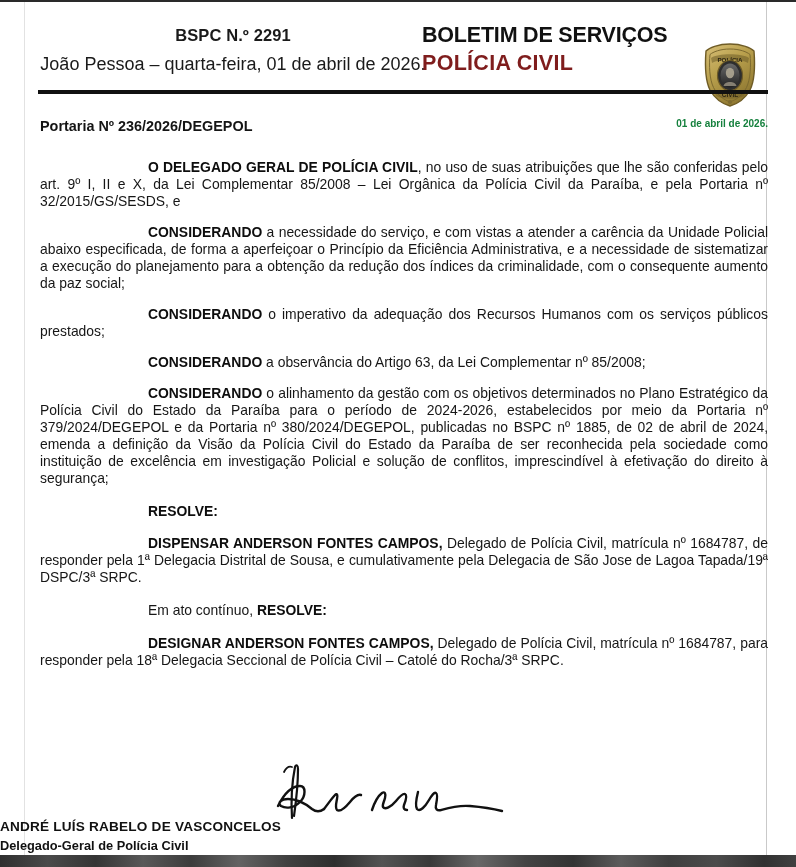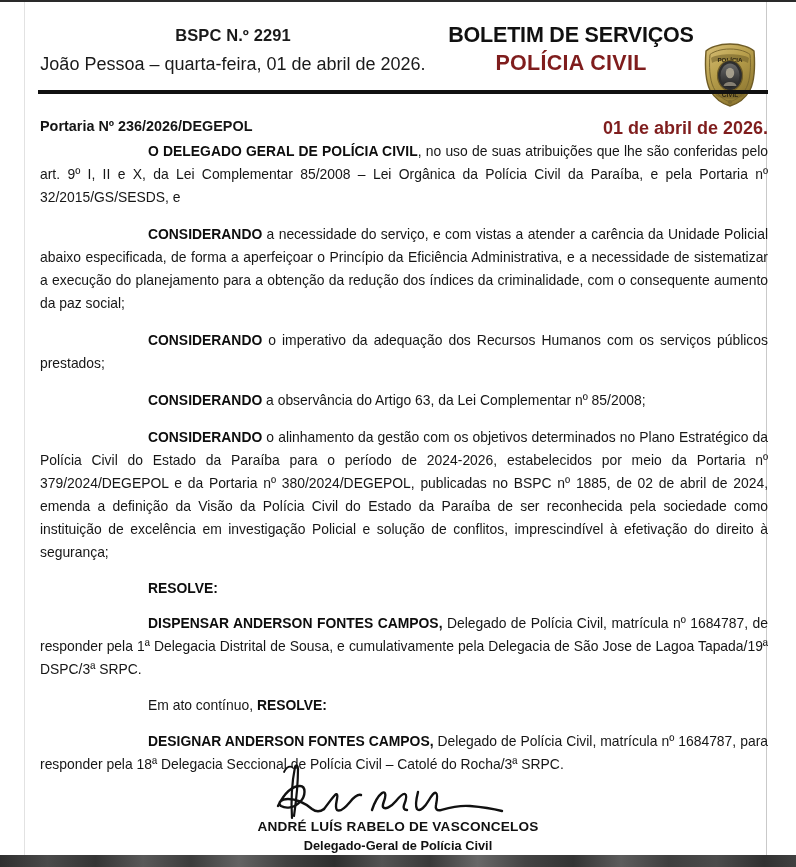--- a/index.html
+++ b/index.html
@@ -81,24 +81,23 @@
     font-family: "Liberation Sans", sans-serif;
     font-size: 18px;
     font-weight: normal;
     color: #1a1a1a;
     line-height: 20px;
     margin-top: 8px;
     white-space: nowrap;
   }
   .masthead-right {
     position: absolute;
-    left: 392px;
+    left: 384px;
     top: -2px;
     width: 282px;
-    text-align: center;
   }
   .boletim-line1 {
     font-family: "Liberation Sans", sans-serif;
     font-size: 21.5px;
     font-weight: bold;
     color: #111111;
     line-height: 27px;
     letter-spacing: -0.2px;
     white-space: nowrap;
   }
@@ -135,47 +134,48 @@
   .doc-body {
     position: absolute;
     top: 118px;
     left: 40px;
     width: 728px;
   }
 
   .line-portaria {
     position: relative;
     height: 22px;
+    margin-bottom: 19px;
   }
   .portaria-label {
     position: absolute;
     left: 0;
     top: 0;
     font-family: "Liberation Sans", sans-serif;
     font-size: 14.4px;
     font-weight: bold;
     color: #141414;
     white-space: nowrap;
   }
   .portaria-date {
     position: absolute;
     right: 0;
     top: 0;
     font-family: "Liberation Sans", sans-serif;
-    font-size: 18px;
-    font-weight: bold;
-    color: #7f1d1d;
+    font-size: 10px;
+    font-weight: bold;
+    color: #15803d;
     white-space: nowrap;
   }
 
   p.para {
     margin: 0 0 14px 0;
     font-family: "Liberation Sans", sans-serif;
     font-size: 13.9px;
-    line-height: 23px;
+    line-height: 17px;
     color: #161616;
     text-align: justify;
     text-justify: inter-word;
     text-indent: 108px;
     hyphens: none;
   }
   p.para b, p.para strong {
     font-weight: bold;
     color: #0d0d0d;
   }
@@ -200,21 +200,20 @@
     color: #161616;
   }
   p.em-ato b { font-weight: bold; color: #0d0d0d; }
 
   
   .signature-block {
     position: absolute;
     top: 762px;
     left: 0;
     width: 796px;
-    text-align: center;
   }
   .signature-mark {
     position: relative;
     width: 300px;
     height: 62px;
     margin: 0 auto -6px auto;
   }
   .signature-mark svg { display: block; }
   .signer-name {
     font-family: "Liberation Sans", sans-serif;

